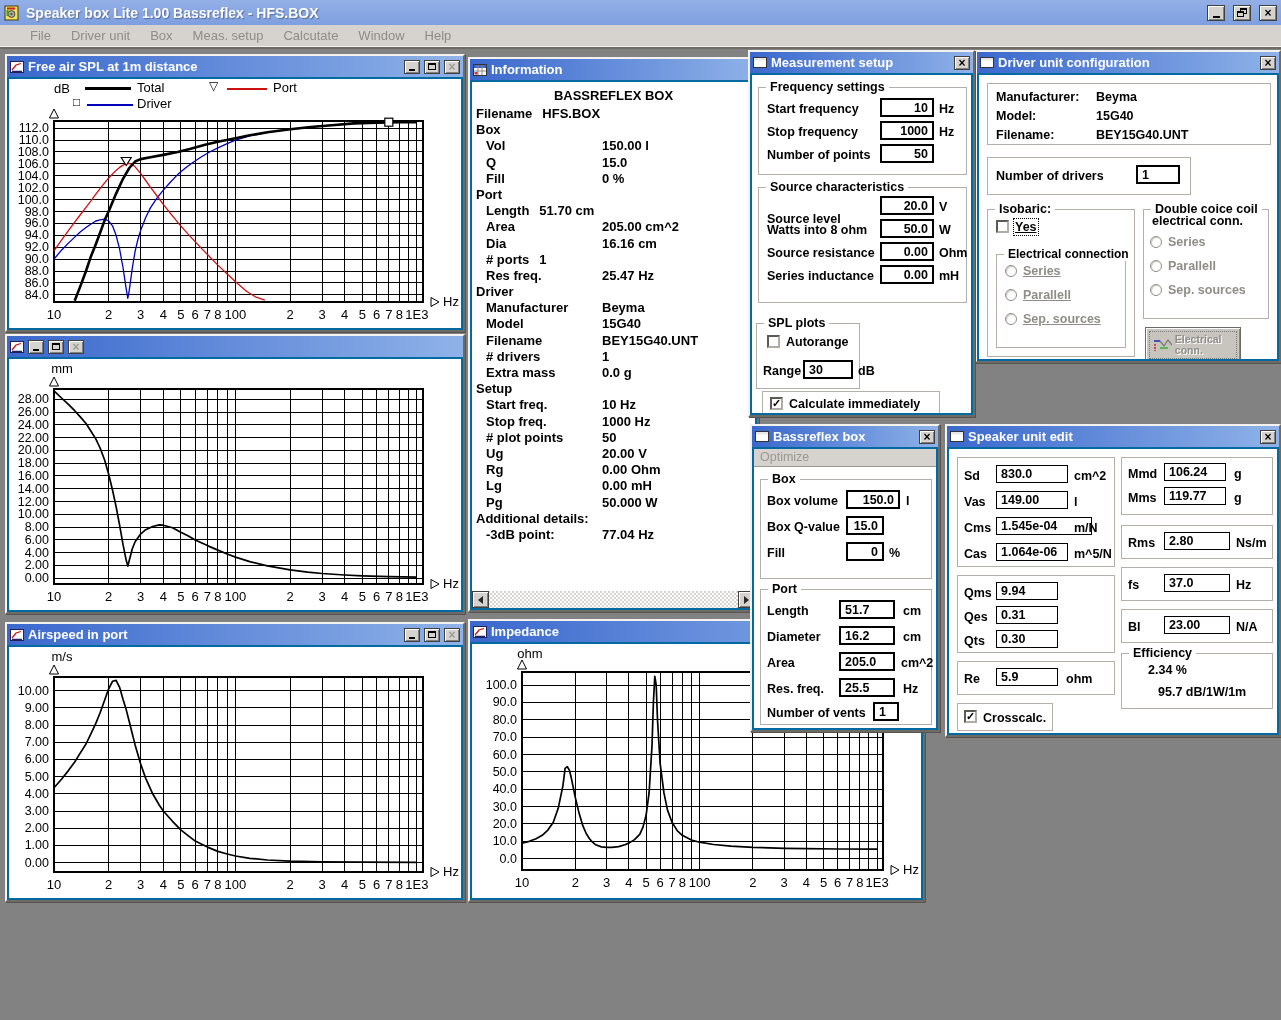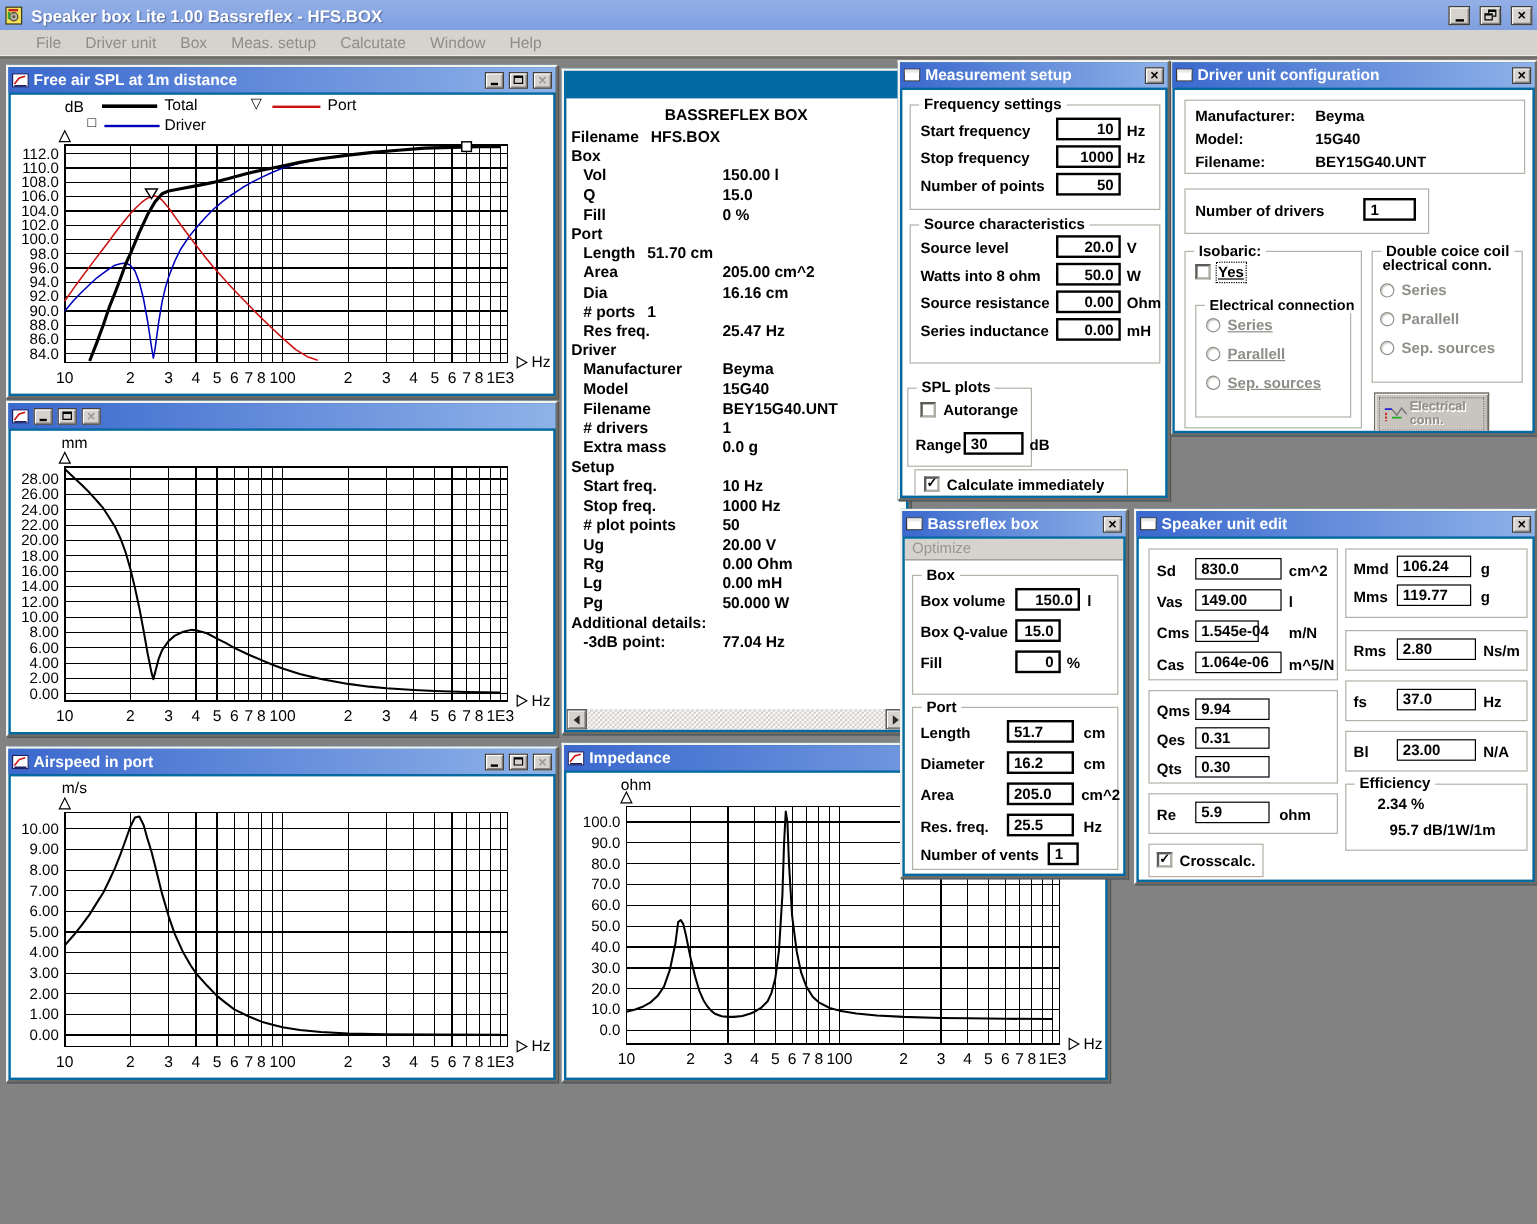--- a/index.html
+++ b/index.html
@@ -423,20 +423,31 @@
               <polygon points="45,18 40.5,27 49.5,27" fill="#fff" stroke="#000"></polygon>
               <polygon points="430,225 422,220.5 422,229.5" fill="#fff" stroke="#000"></polygon>
               <text x="434" y="229" font-size="13">Hz</text>
               <polyline points="45.0,140.8 52.5,132.2 59.4,123.6 65.7,115.0 71.5,105.6 77.0,97.0 82.0,86.7 86.8,76.4 91.3,65.2 95.6,53.2 99.6,42.0 103.5,34.3 107.1,33.4 110.6,40.3 114.0,52.3 117.2,62.6 120.3,74.7 123.3,86.7 126.1,97.9 131.6,116.8 136.7,131.4 143.7,146.8 150.2,158.0 154.3,164.0 163.5,174.3 171.8,182.9 179.4,188.9 186.2,194.1 198.4,200.1 208.9,204.4 218.2,207.0 226.5,209.0 240.8,211.3 258.4,213.0 281.1,214.2 313.0,214.9 353.3,215.2 407.9,215.4" fill="none" stroke="#000000" stroke-width="1.7" stroke-linejoin="round"></polyline>
             </svg>
       </div>
         </div>
     </div>
 
     <div class="win" id="win-info" style="left:468px; top:8px; width:291px; height:555px; z-index:1;">
+      <div class="tbar">
+        <svg width="14" height="12">
+            <rect x="0.5" y="0.5" width="13" height="11" fill="#fff" stroke="#333"></rect>
+            <rect x="1" y="1" width="12" height="3" fill="#4466cc"></rect>
+            <line x1="5" y1="1" x2="5" y2="11" stroke="#888"></line>
+            <line x1="9" y1="1" x2="9" y2="11" stroke="#888"></line>
+            <line x1="1" y1="7" x2="13" y2="7" stroke="#888"></line>
+            <rect x="1.5" y="8" width="3" height="2.5" fill="#cc3333"></rect>
+          </svg>
+        <span class="ttext">Information</span>
+      </div>
       <div class="content">
         <div id="info-heading">BASSREFLEX BOX</div>
         <div id="info-rows">
             <div class="irow"><span class="il" style="left: 4px; position: static; margin-left: 4px;">Filename</span><span class="iv-inline">HFS.BOX</span></div>
             <div class="irow">
               <span class="il" style="left: 4px;">Box</span>
             </div>
             <div class="irow">
               <span class="il" style="left: 14px;">Vol</span>
               <span class="iv-col">150.00 l</span>
@@ -638,21 +649,21 @@
           <span class="field right" style="left:121px; top:10px; width:54px;">10</span>
           <span class="dlabel" style="left:180px; top:14px;">Hz</span>
           <span class="dlabel" style="left:8px; top:37px;">Stop frequency</span>
           <span class="field right" style="left:121px; top:33px; width:54px;">1000</span>
           <span class="dlabel" style="left:180px; top:37px;">Hz</span>
           <span class="dlabel" style="left:8px; top:60px;">Number of points</span>
           <span class="field right" style="left:121px; top:56px; width:54px;">50</span>
         </div>
         <div class="grp" style="left:6px; top:112px; width:209px; height:116px;">
           <span class="grp-label">Source characteristics</span>
-          <span class="dlabel" style="left:8px; top:12px;">Source level</span>
+          <span class="dlabel" style="left:8px; top:24px;">Source level</span>
           <span class="field right" style="left:121px; top:8px; width:54px;">20.0</span>
           <span class="dlabel" style="left:180px; top:12px;">V</span>
           <span class="dlabel" style="left:8px; top:35px;">Watts into 8 ohm</span>
           <span class="field right" style="left:121px; top:31px; width:54px;">50.0</span>
           <span class="dlabel" style="left:180px; top:35px;">W</span>
           <span class="dlabel" style="left:8px; top:58px;">Source resistance</span>
           <span class="field right" style="left:121px; top:54px; width:54px;">0.00</span>
           <span class="dlabel" style="left:180px; top:58px;">Ohm</span>
           <span class="dlabel" style="left:8px; top:81px;">Series inductance</span>
           <span class="field right" style="left:121px; top:77px; width:54px;">0.00</span>
@@ -793,21 +804,21 @@
       </div>
       <div class="content">
         <div class="grp" style="left:8px; top:8px; width:158px; height:110px;">
           <span class="dlabel" style="left:6px; top:11px;">Sd</span>
           <span class="field thin" style="left:38px; top:7px; width:72px;">830.0</span>
           <span class="dlabel" style="left:116px; top:11px;">cm^2</span>
           <span class="dlabel" style="left:6px; top:37px;">Vas</span>
           <span class="field thin" style="left:38px; top:33px; width:72px;">149.00</span>
           <span class="dlabel" style="left:116px; top:37px;">l</span>
           <span class="dlabel" style="left:6px; top:63px;">Cms</span>
-          <span class="field thin" style="left:38px; top:59px; width:53px;">1.545e-04</span>
+          <span class="field thin" style="left:38px; top:59px; width:96px;">1.545e-04</span>
           <span class="dlabel" style="left:116px; top:63px;">m/N</span>
           <span class="dlabel" style="left:6px; top:89px;">Cas</span>
           <span class="field thin" style="left:38px; top:85px; width:72px;">1.064e-06</span>
           <span class="dlabel" style="left:116px; top:89px;">m^5/N</span>
         </div>
         <div class="grp" style="left:8px; top:126px; width:158px; height:78px;">
           <span class="dlabel" style="left:6px; top:10px;">Qms</span>
           <span class="field thin" style="left:38px; top:6px; width:62px;">9.94</span>
           <span class="dlabel" style="left:6px; top:34px;">Qes</span>
           <span class="field thin" style="left:38px; top:30px; width:62px;">0.31</span>

